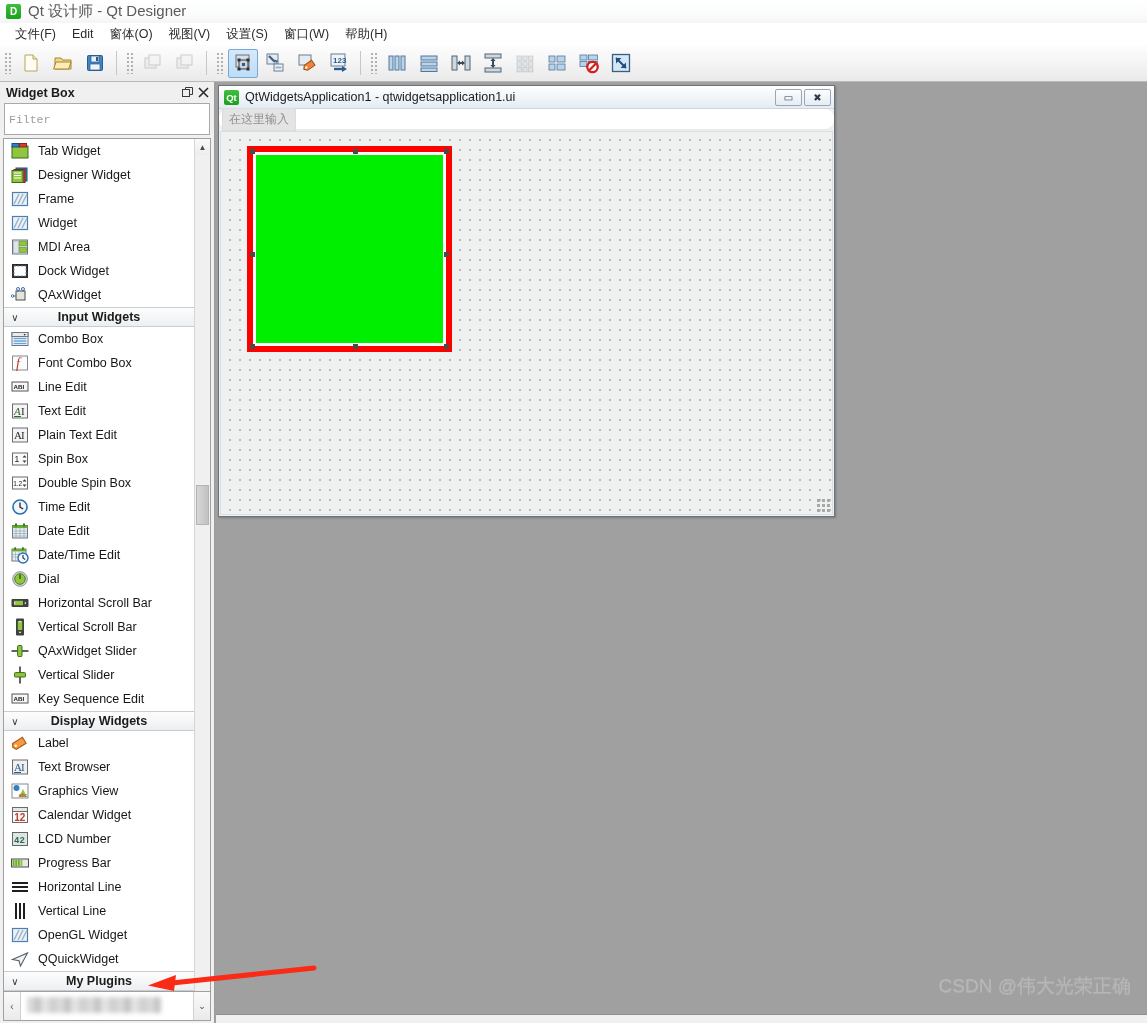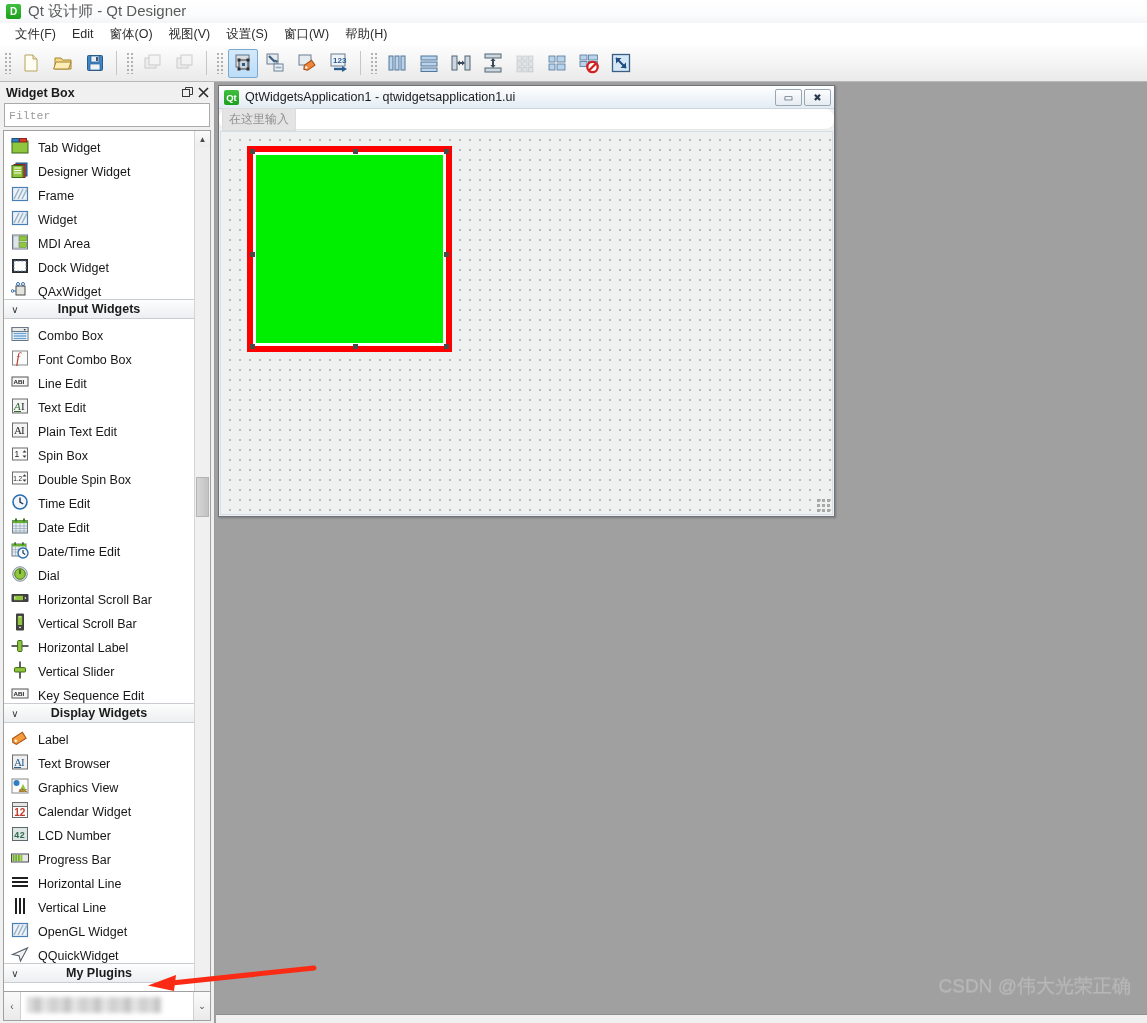--- a/index.html
+++ b/index.html
@@ -83,38 +83,38 @@
     padding: 0 3px 0 6px; background: #f0f0f0;
   }
   .dock-title-text { font-size: 12.5px; font-weight: bold; color: #1b1b1b; flex: 1; }
   .dock-btn {
     width: 16px; height: 16px; display: flex; align-items: center; justify-content: center;
     cursor: default; color: #3a3a3a;
   }
 
   .filter-wrap { padding: 0 4px 3px 4px; }
   .filter-input {
-    width: 100%; height: 24px;
+    width: 100%; height: 32px;
     border: 1px solid #a9a9a9; background: #fff;
     font-family: "Liberation Mono", monospace; font-size: 11.5px;
     color: #8c8c8c; padding: 0 4px; outline: none;
   }
   .filter-input::placeholder { color: #9c9c9c; }
 
   .wb-outer {
     flex: 1; margin: 0 3px 0 3px;
     border: 1px solid #a0a0a0; background: #fff;
     display: flex; position: relative; overflow: hidden;
   }
   .wb-list {
     flex: 1; overflow: hidden; background: #fff;
     position: relative;
   }
   .wb-row {
-    height: 24px; display: flex; align-items: flex-end;
+    height: 24px; display: flex; align-items: center;
     padding-left: 6px; cursor: default; background: #fff;
   }
   .wb-ico {
     width: 20px; height: 19px; flex: none; margin-right: 8px;
     display: flex; align-items: center; justify-content: center;
   }
   .wb-label { font-size: 12.5px; color: #161616; white-space: nowrap; }
   .wb-cat {
     height: 20px; display: flex; align-items: center;
     background: linear-gradient(to bottom,#fdfdfd,#eceff1);
@@ -719,21 +719,21 @@
             </span>
             <span class="wb-label">Vertical Scroll Bar</span>
           </div>
           <div class="wb-row">
             <span class="wb-ico">
               <svg width="18" height="18" viewBox="0 0 18 18">
                 <path d="M0.5 9 h17" stroke="#3a3a3a" stroke-width="1.6"></path>
                 <rect x="6.6" y="3.5" width="4.4" height="11" rx="1" fill="#8fc63d" stroke="#3f6b16"></rect>
               </svg>
             </span>
-            <span class="wb-label">Horizontal Label</span>
+            <span class="wb-label">QAxWidget Slider</span>
           </div>
           <div class="wb-row">
             <span class="wb-ico">
               <svg width="18" height="18" viewBox="0 0 18 18">
                 <path d="M9 0.5 v17" stroke="#3a3a3a" stroke-width="1.6"></path>
                 <rect x="3.5" y="6.6" width="11" height="4.4" rx="1" fill="#8fc63d" stroke="#3f6b16"></rect>
               </svg>
             </span>
             <span class="wb-label">Vertical Slider</span>
           </div>

